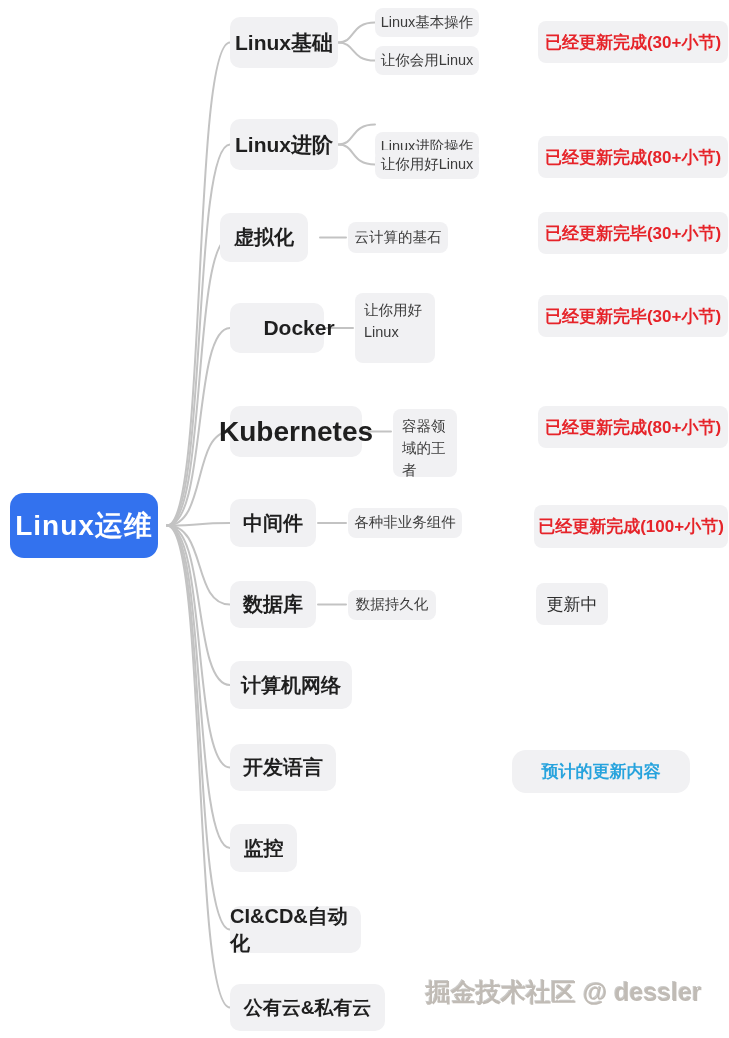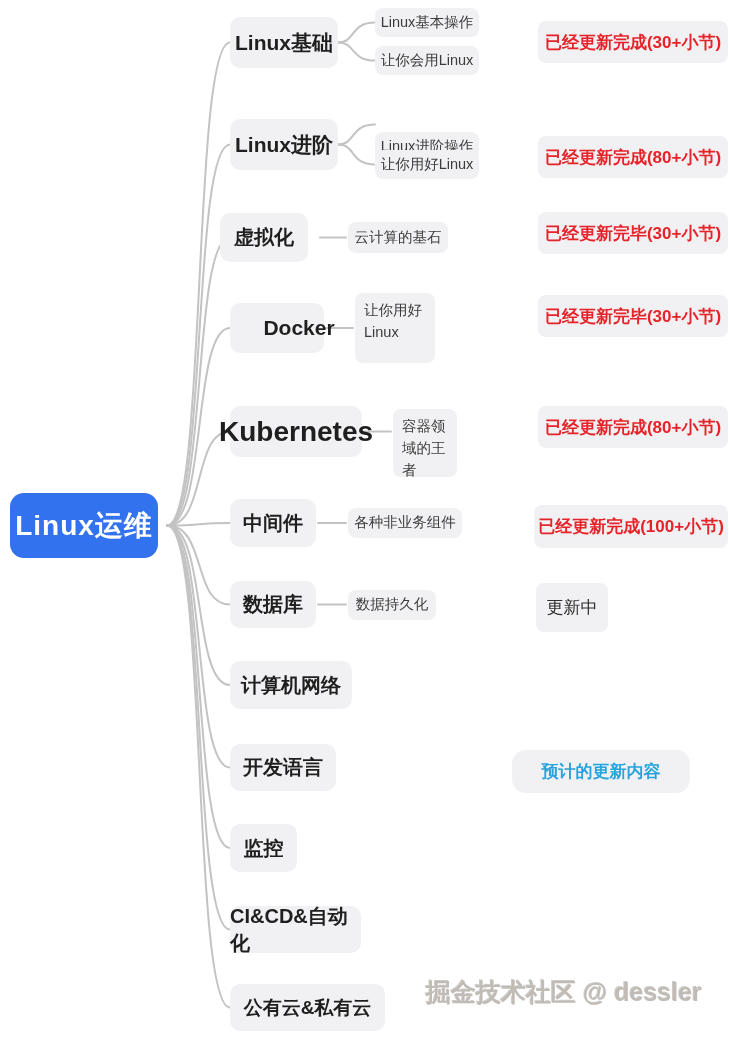--- a/index.html
+++ b/index.html
@@ -108,21 +108,21 @@
     </div>
     <div class="node status red" style="left: 534px; top: 505px; width: 194px; height: 43px;">
       <span>已经更新完成(100+小节)</span>
     </div>
     <div class="node branch" style="left: 230px; top: 581px; width: 86px; height: 47px; font-size: 20px;">
       <span>数据库</span>
     </div>
     <div class="node child" style="left: 348px; top: 590px; width: 88px; height: 30px;">
       <span>数据持久化</span>
     </div>
-    <div class="node status dark" style="left: 536px; top: 583px; width: 72px; height: 49px;">
+    <div class="node status dark" style="left: 536px; top: 583px; width: 72px; height: 42px;">
       <span>更新中</span>
     </div>
     <div class="node branch" style="left: 230px; top: 661px; width: 122px; height: 48px; font-size: 20px;">
       <span>计算机网络</span>
     </div>
     <div class="node branch" style="left: 230px; top: 744px; width: 106px; height: 47px; font-size: 20px;">
       <span>开发语言</span>
     </div>
     <div class="node status blue" style="left: 512px; top: 750px; width: 178px; height: 43px; border-radius: 14px;">
       <span>预计的更新内容</span>

